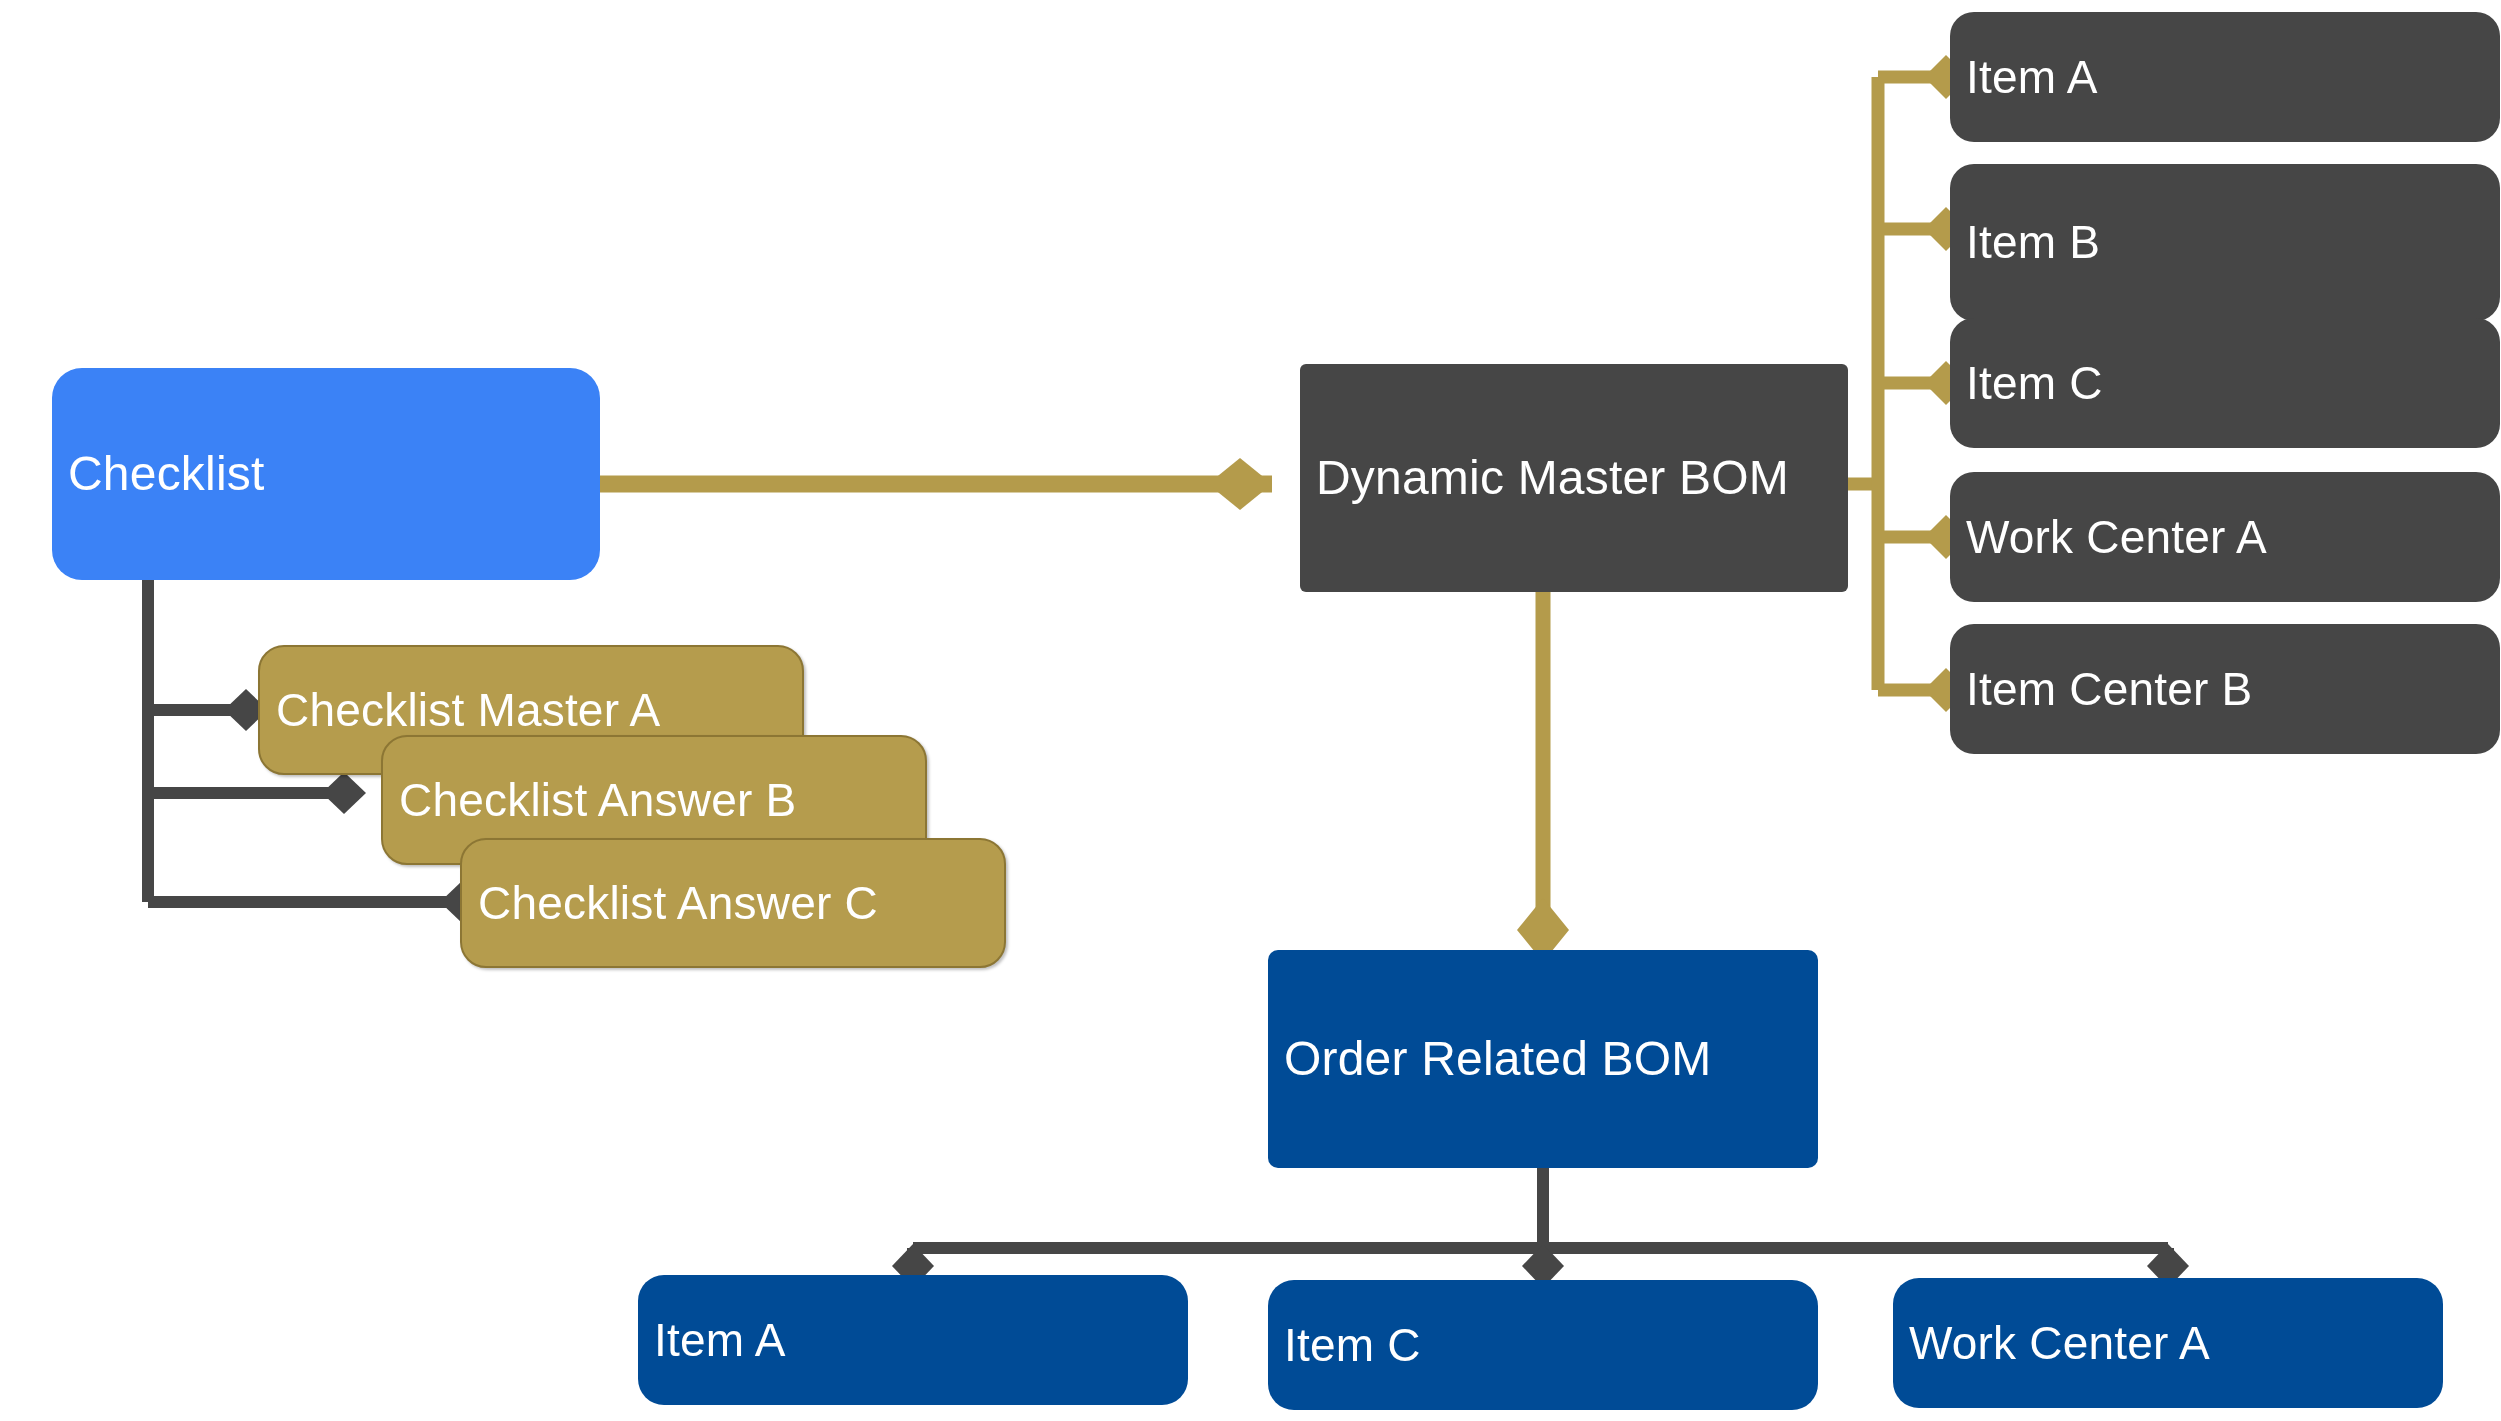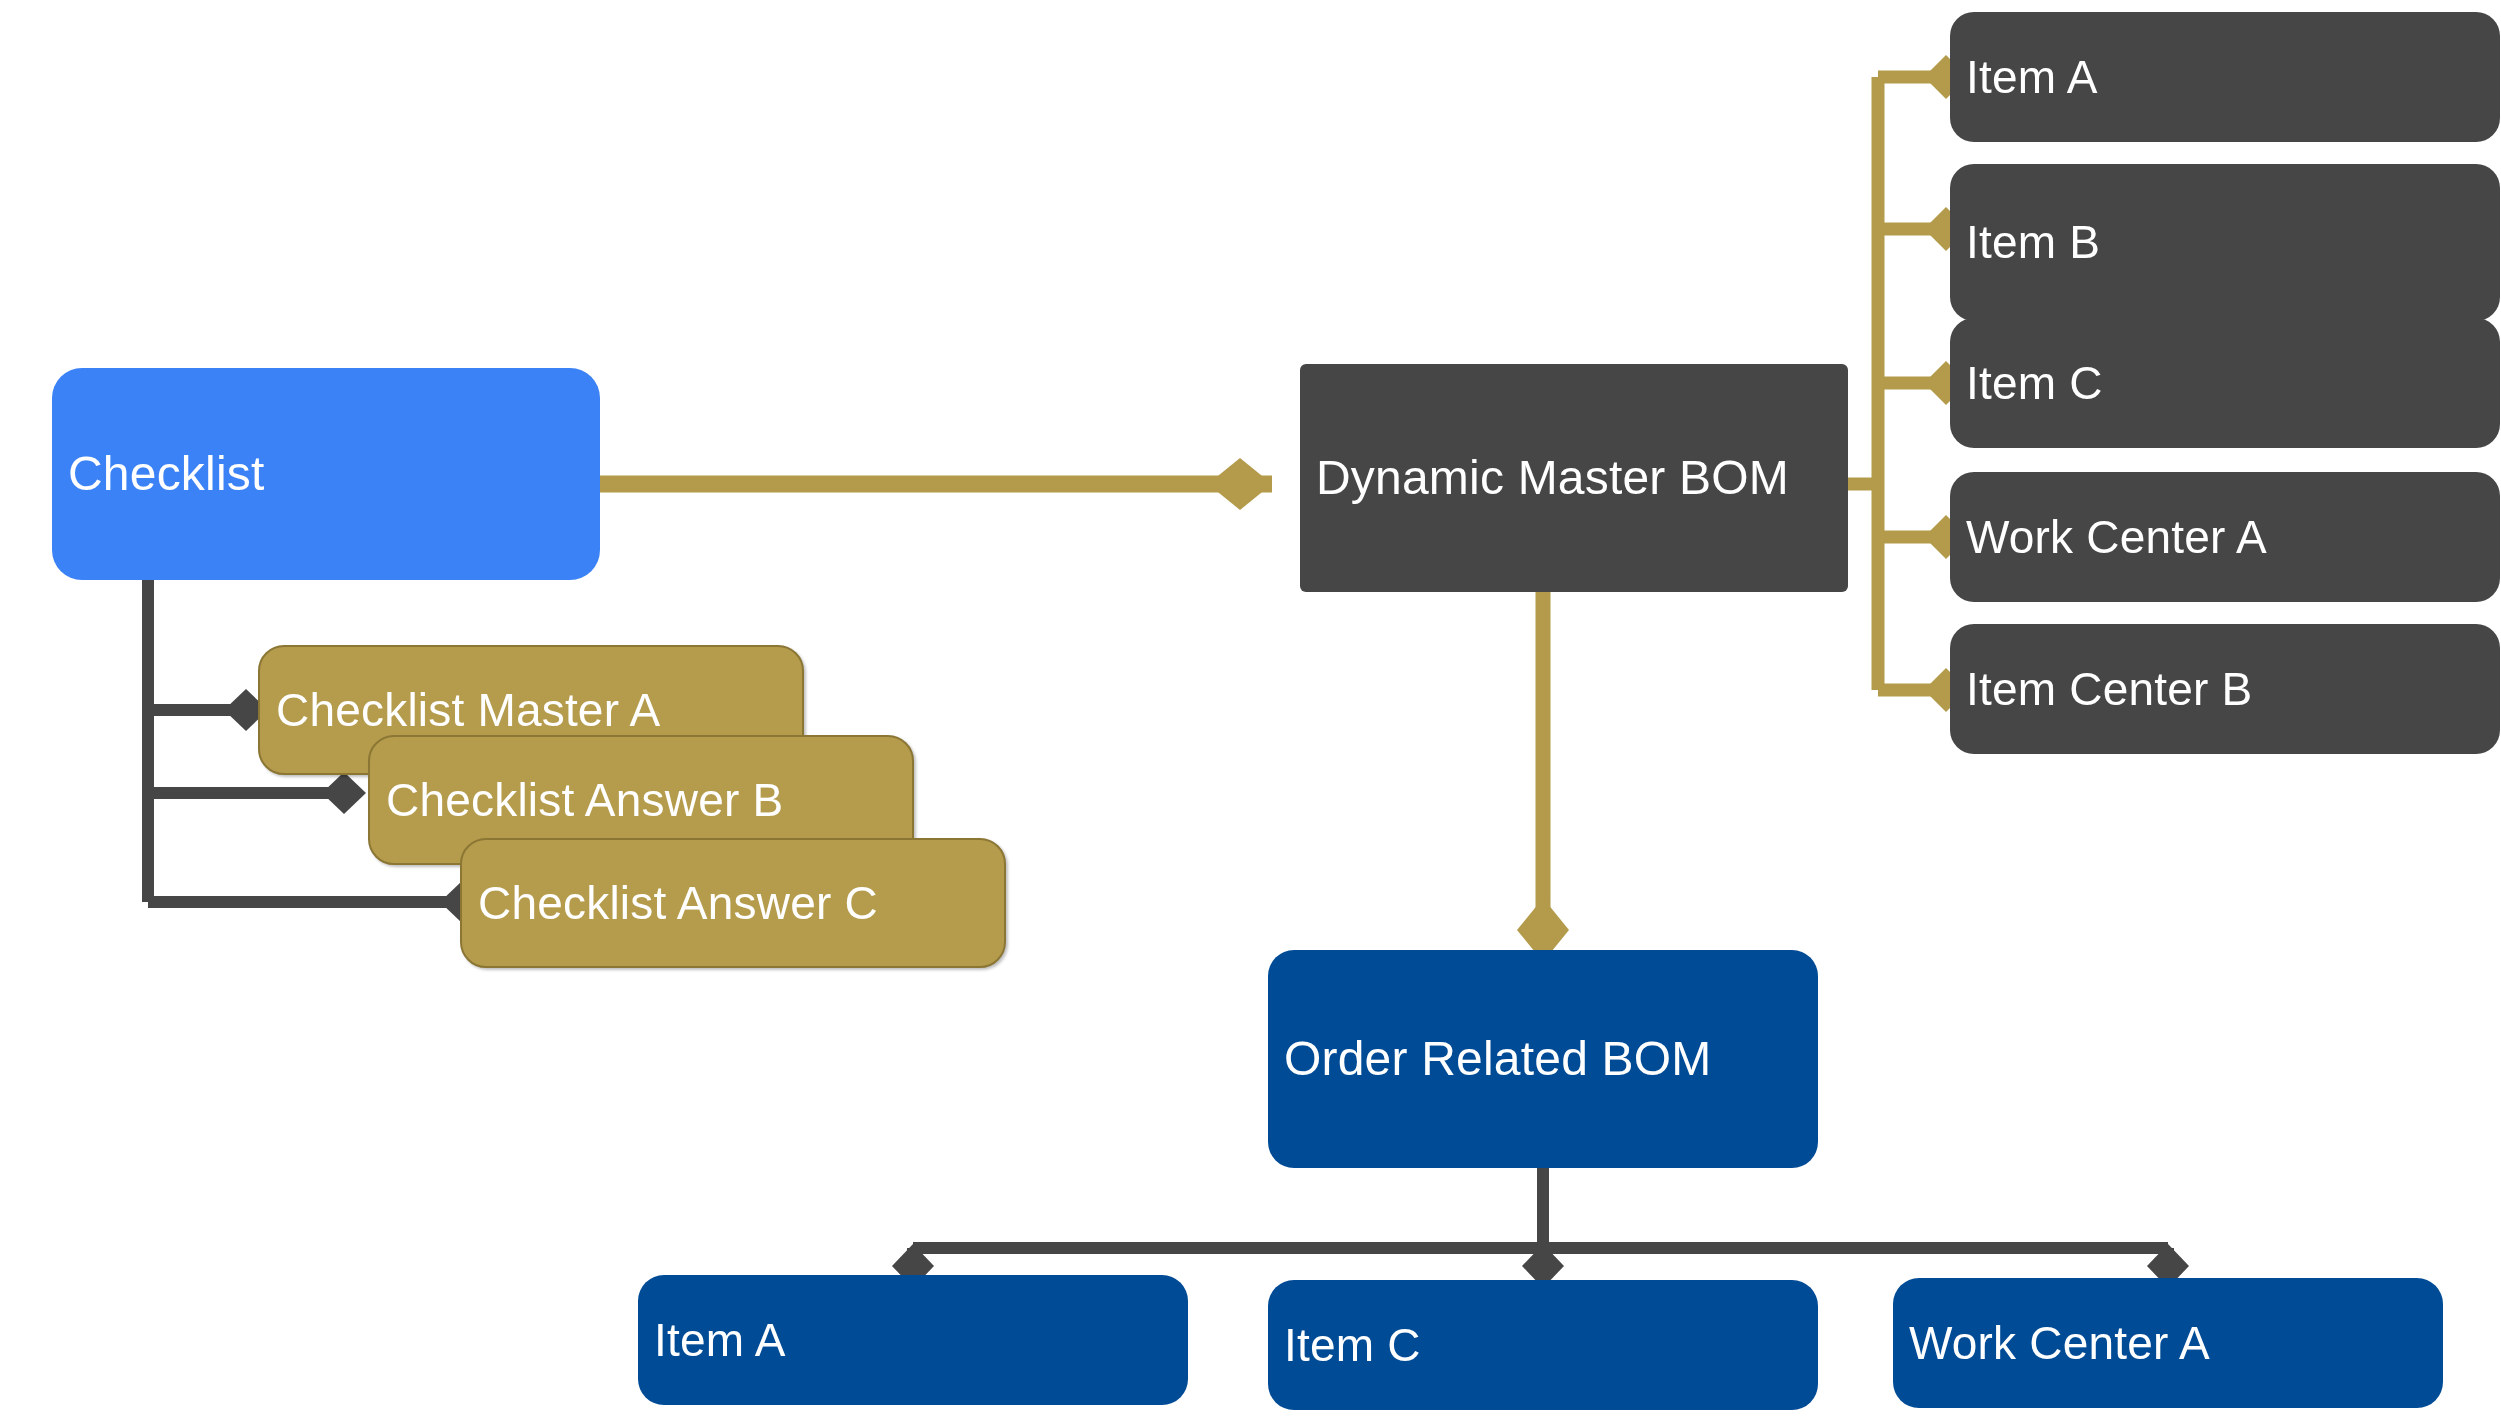--- a/index.html
+++ b/index.html
@@ -73,21 +73,21 @@
   </svg>
 
   <div class="node n-gold f48" style="left:52px;top:368px;width:548px;height:212px;border-radius:30px;">
     <span>Checklist</span>
   </div>
 
   <div class="node n-gold-card f46" style="left:258px;top:645px;width:546px;height:130px;border-radius:26px;z-index:3;">
     <span>Checklist Master A</span>
   </div>
 
-  <div class="node n-gold-card f46" style="left:368px;top:735px;width:546px;height:130px;border-radius:26px;z-index:4;">
+  <div class="node n-gold-card f46" style="left:381px;top:735px;width:546px;height:130px;border-radius:26px;z-index:4;">
     <span>Checklist Answer B</span>
   </div>
 
   <div class="node n-gold-card f46" style="left:460px;top:838px;width:546px;height:130px;border-radius:26px;z-index:5;">
     <span>Checklist Answer C</span>
   </div>
 
   <div class="node n-dark f48" style="left:1300px;top:364px;width:548px;height:228px;border-radius:6px;">
     <span>Dynamic Master BOM</span>
   </div>
@@ -105,21 +105,21 @@
   </div>
 
   <div class="node n-dark f46" style="left:1950px;top:472px;width:550px;height:130px;border-radius:24px;">
     <span>Work Center A</span>
   </div>
 
   <div class="node n-dark f46" style="left:1950px;top:624px;width:550px;height:130px;border-radius:24px;">
     <span>Item Center B</span>
   </div>
 
-  <div class="node n-blue f48" style="left:1268px;top:950px;width:550px;height:218px;border-radius:26px;">
+  <div class="node n-blue f48" style="left:1268px;top:950px;width:550px;height:218px;border-radius:10px;">
     <span>Order Related BOM</span>
   </div>
 
   <div class="node n-blue f46" style="left:638px;top:1275px;width:550px;height:130px;border-radius:26px;">
     <span>Item A</span>
   </div>
 
   <div class="node n-blue f46" style="left:1268px;top:1280px;width:550px;height:130px;border-radius:26px;">
     <span>Item C</span>
   </div>

